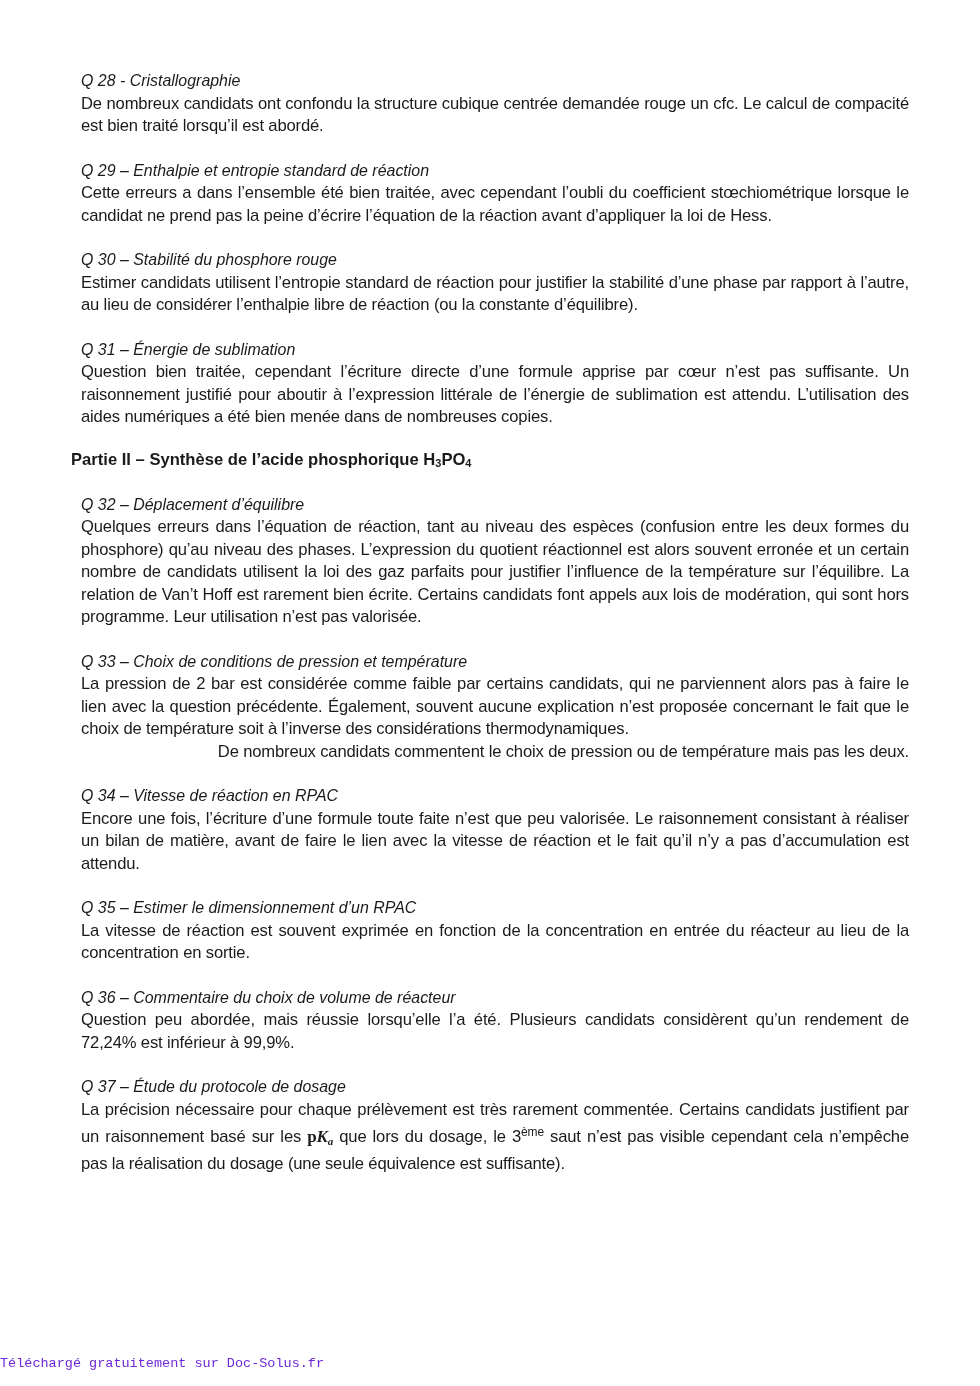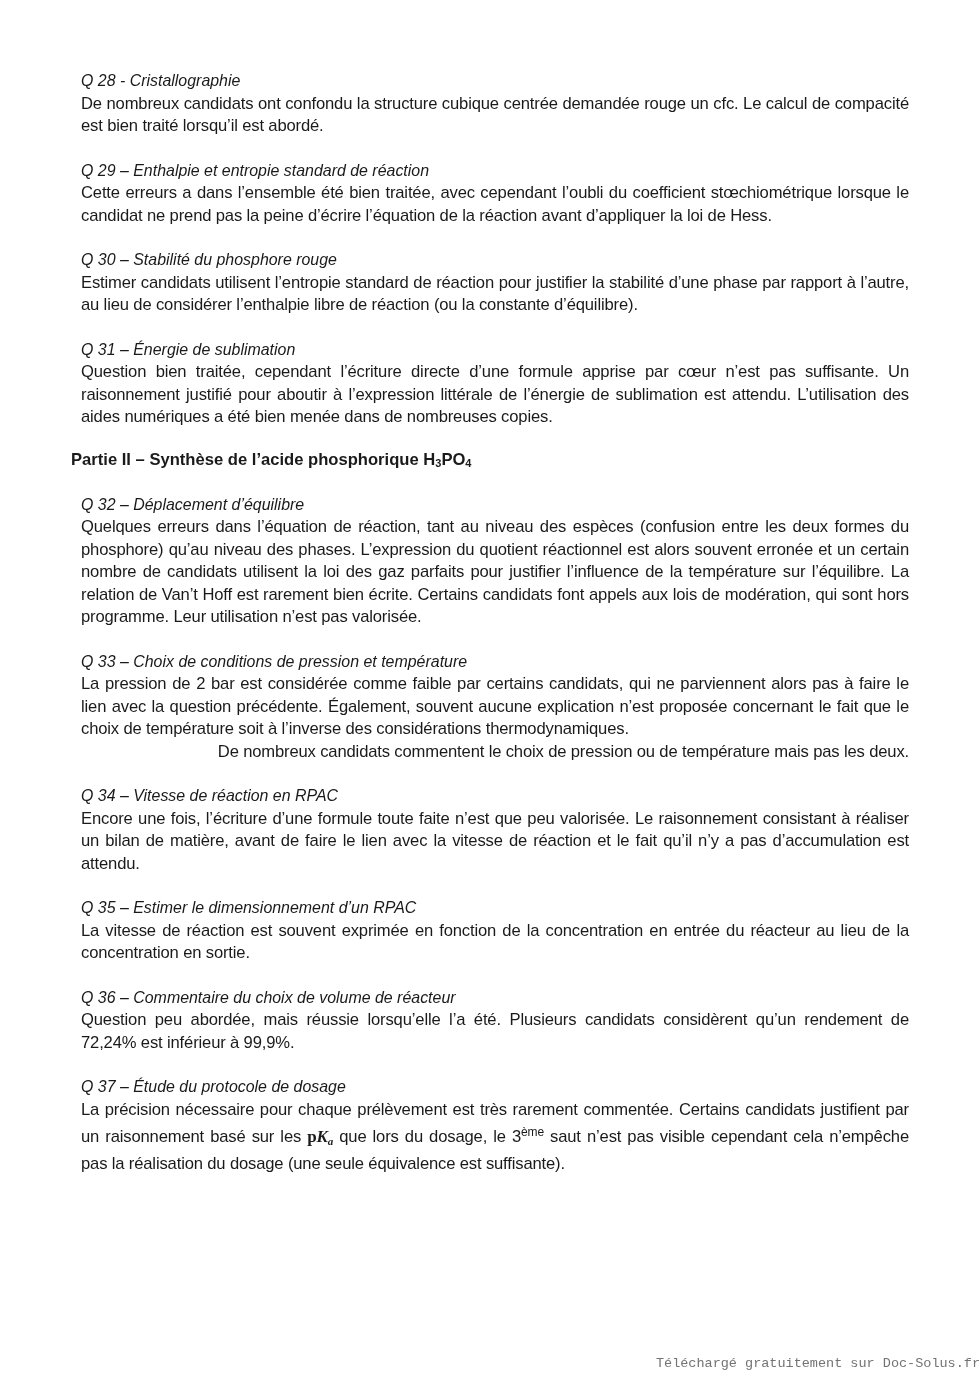--- a/index.html
+++ b/index.html
@@ -8,22 +8,22 @@
   .page { position:absolute; left:71px; top:70px; width:838px; }
   .block { margin:0 0 22px 10px; }
   .qhead { font-style:italic; font-size:16.6px; line-height:22.5px; margin:0; font-weight:normal; transform:scaleX(0.96); transform-origin:left; white-space:nowrap; }
   .para { font-size:16.6px; line-height:22.5px; text-align:justify; margin:0; letter-spacing:-0.15px; }
   .part { font-weight:bold; font-size:16.6px; line-height:18px; margin:0 0 22px 0; }
   .part sub { font-size:11px; vertical-align:-2px; font-weight:bold; }
   .pk { font-family:"Liberation Serif", serif; font-size:17px;font-weight:bold; }
   .pk i { font-style:italic; }
   .pk sub { font-size:11px; font-style:italic; vertical-align:-3px; }
   .sup { font-size:12px; vertical-align:6px; }
-  .footer { position:absolute; top:1356px; left:0; width:980px; text-align:right;
-            font-family:"Liberation Mono", monospace; font-size:13.5px; color:#737373; }
+  .footer { position:absolute; top:1356px; left:0; width:980px; text-align:left;
+            font-family:"Liberation Mono", monospace; font-size:13.5px; color:#6d28d9; }
 </style>
 </head>
 <body>
 
 <div class="page">
 
   <div class="block">
     <p class="qhead">Q 28 - Cristallographie</p>
     <p class="para">De nombreux candidats ont confondu la structure cubique centrée demandée rouge un cfc. Le calcul de compacité est bien traité lorsqu’il est abordé.</p>
   </div>

